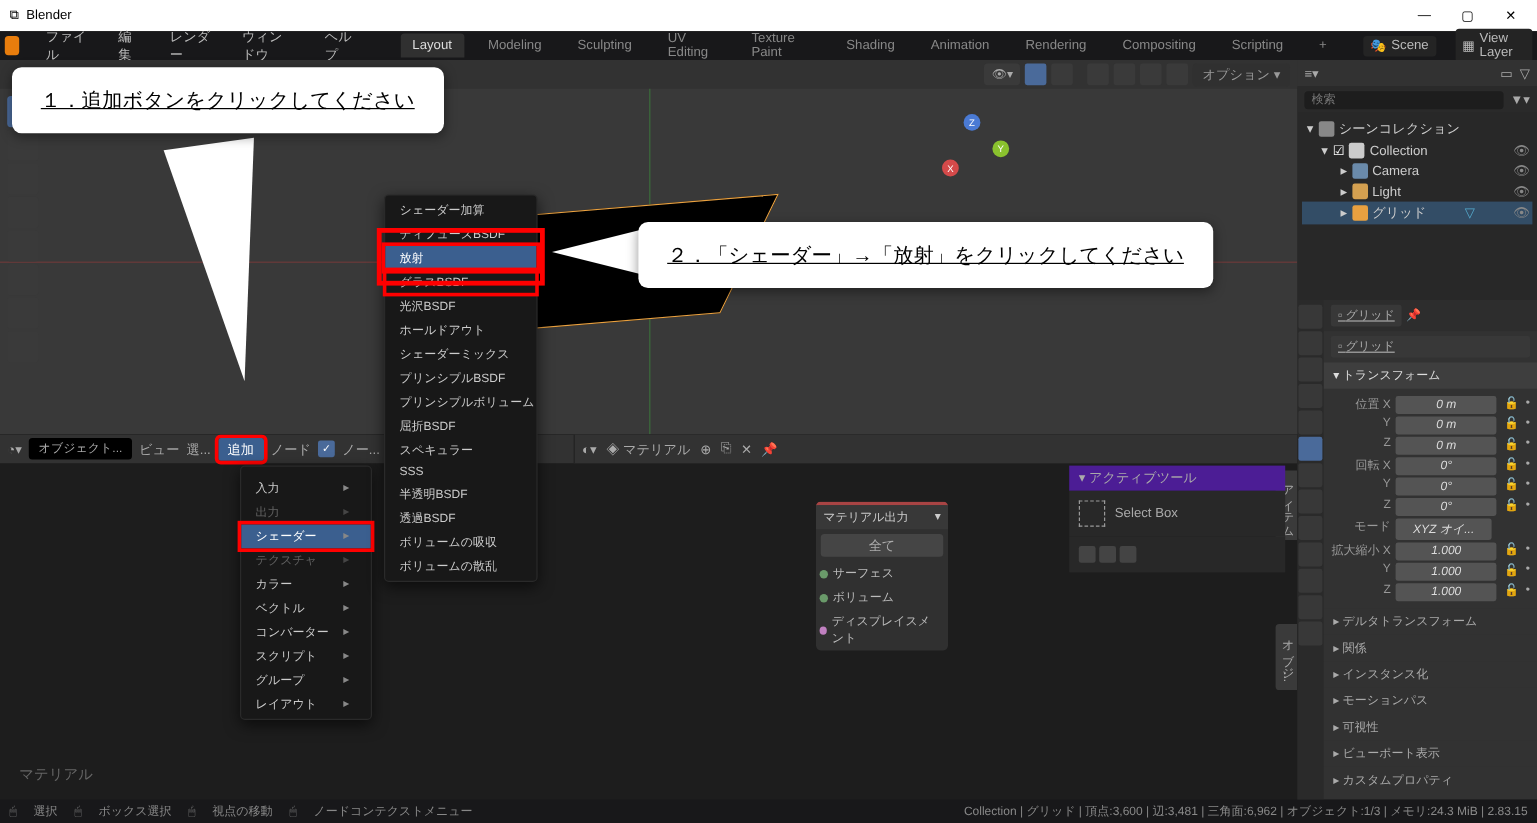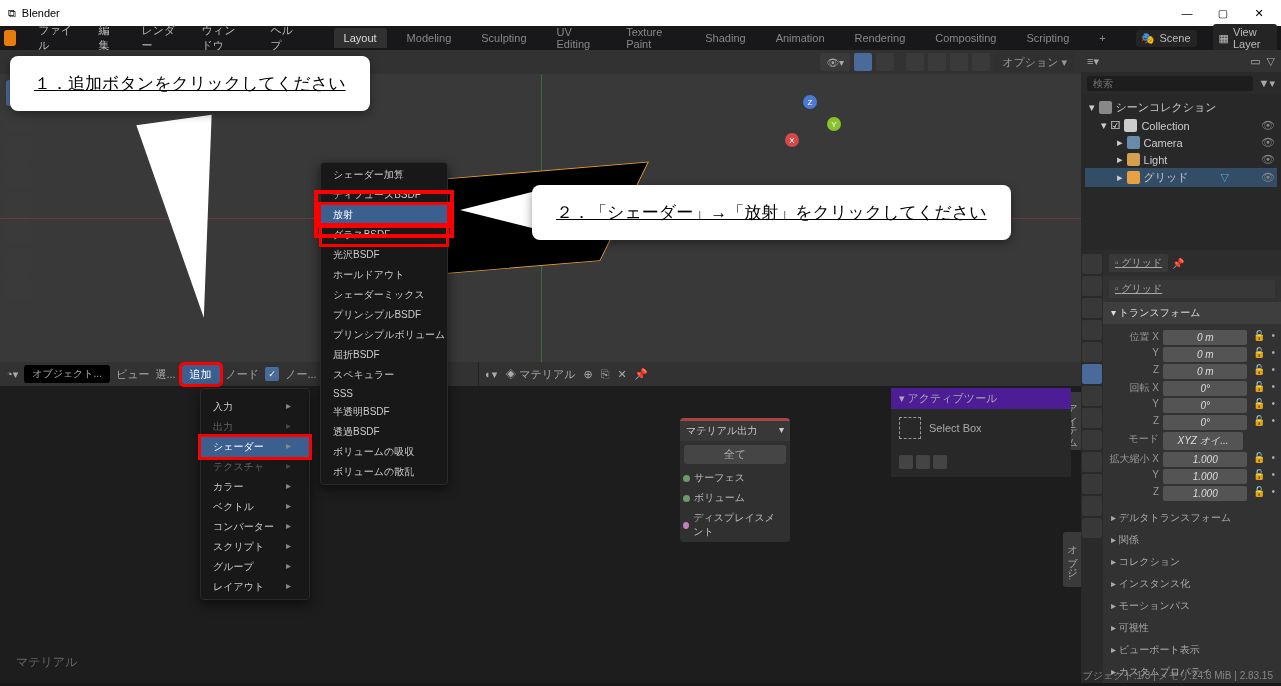--- a/index.html
+++ b/index.html
@@ -392,21 +392,20 @@
             </div>
           <div class="prow">
               <span class="lbl">Z</span>
               <span class="val">1.000</span>
               <span class="lk">🔓</span>
               <span>•</span>
             </div>
         </div>
         <div class="panel-hdr c">▸ <span>デルタトランスフォーム</span></div>
         <div class="panel-hdr c">▸ <span>関係</span></div>
-        <div class="panel-hdr c">▸ <span>コレクション</span></div>
         <div class="panel-hdr c">▸ <span>インスタンス化</span></div>
         <div class="panel-hdr c">▸ <span>モーションパス</span></div>
         <div class="panel-hdr c">▸ <span>可視性</span></div>
         <div class="panel-hdr c">▸ <span>ビューポート表示</span></div>
         <div class="panel-hdr c">▸ <span>カスタムプロパティ</span></div>
       </div>
     </div>
   </div>
 </div>
 

